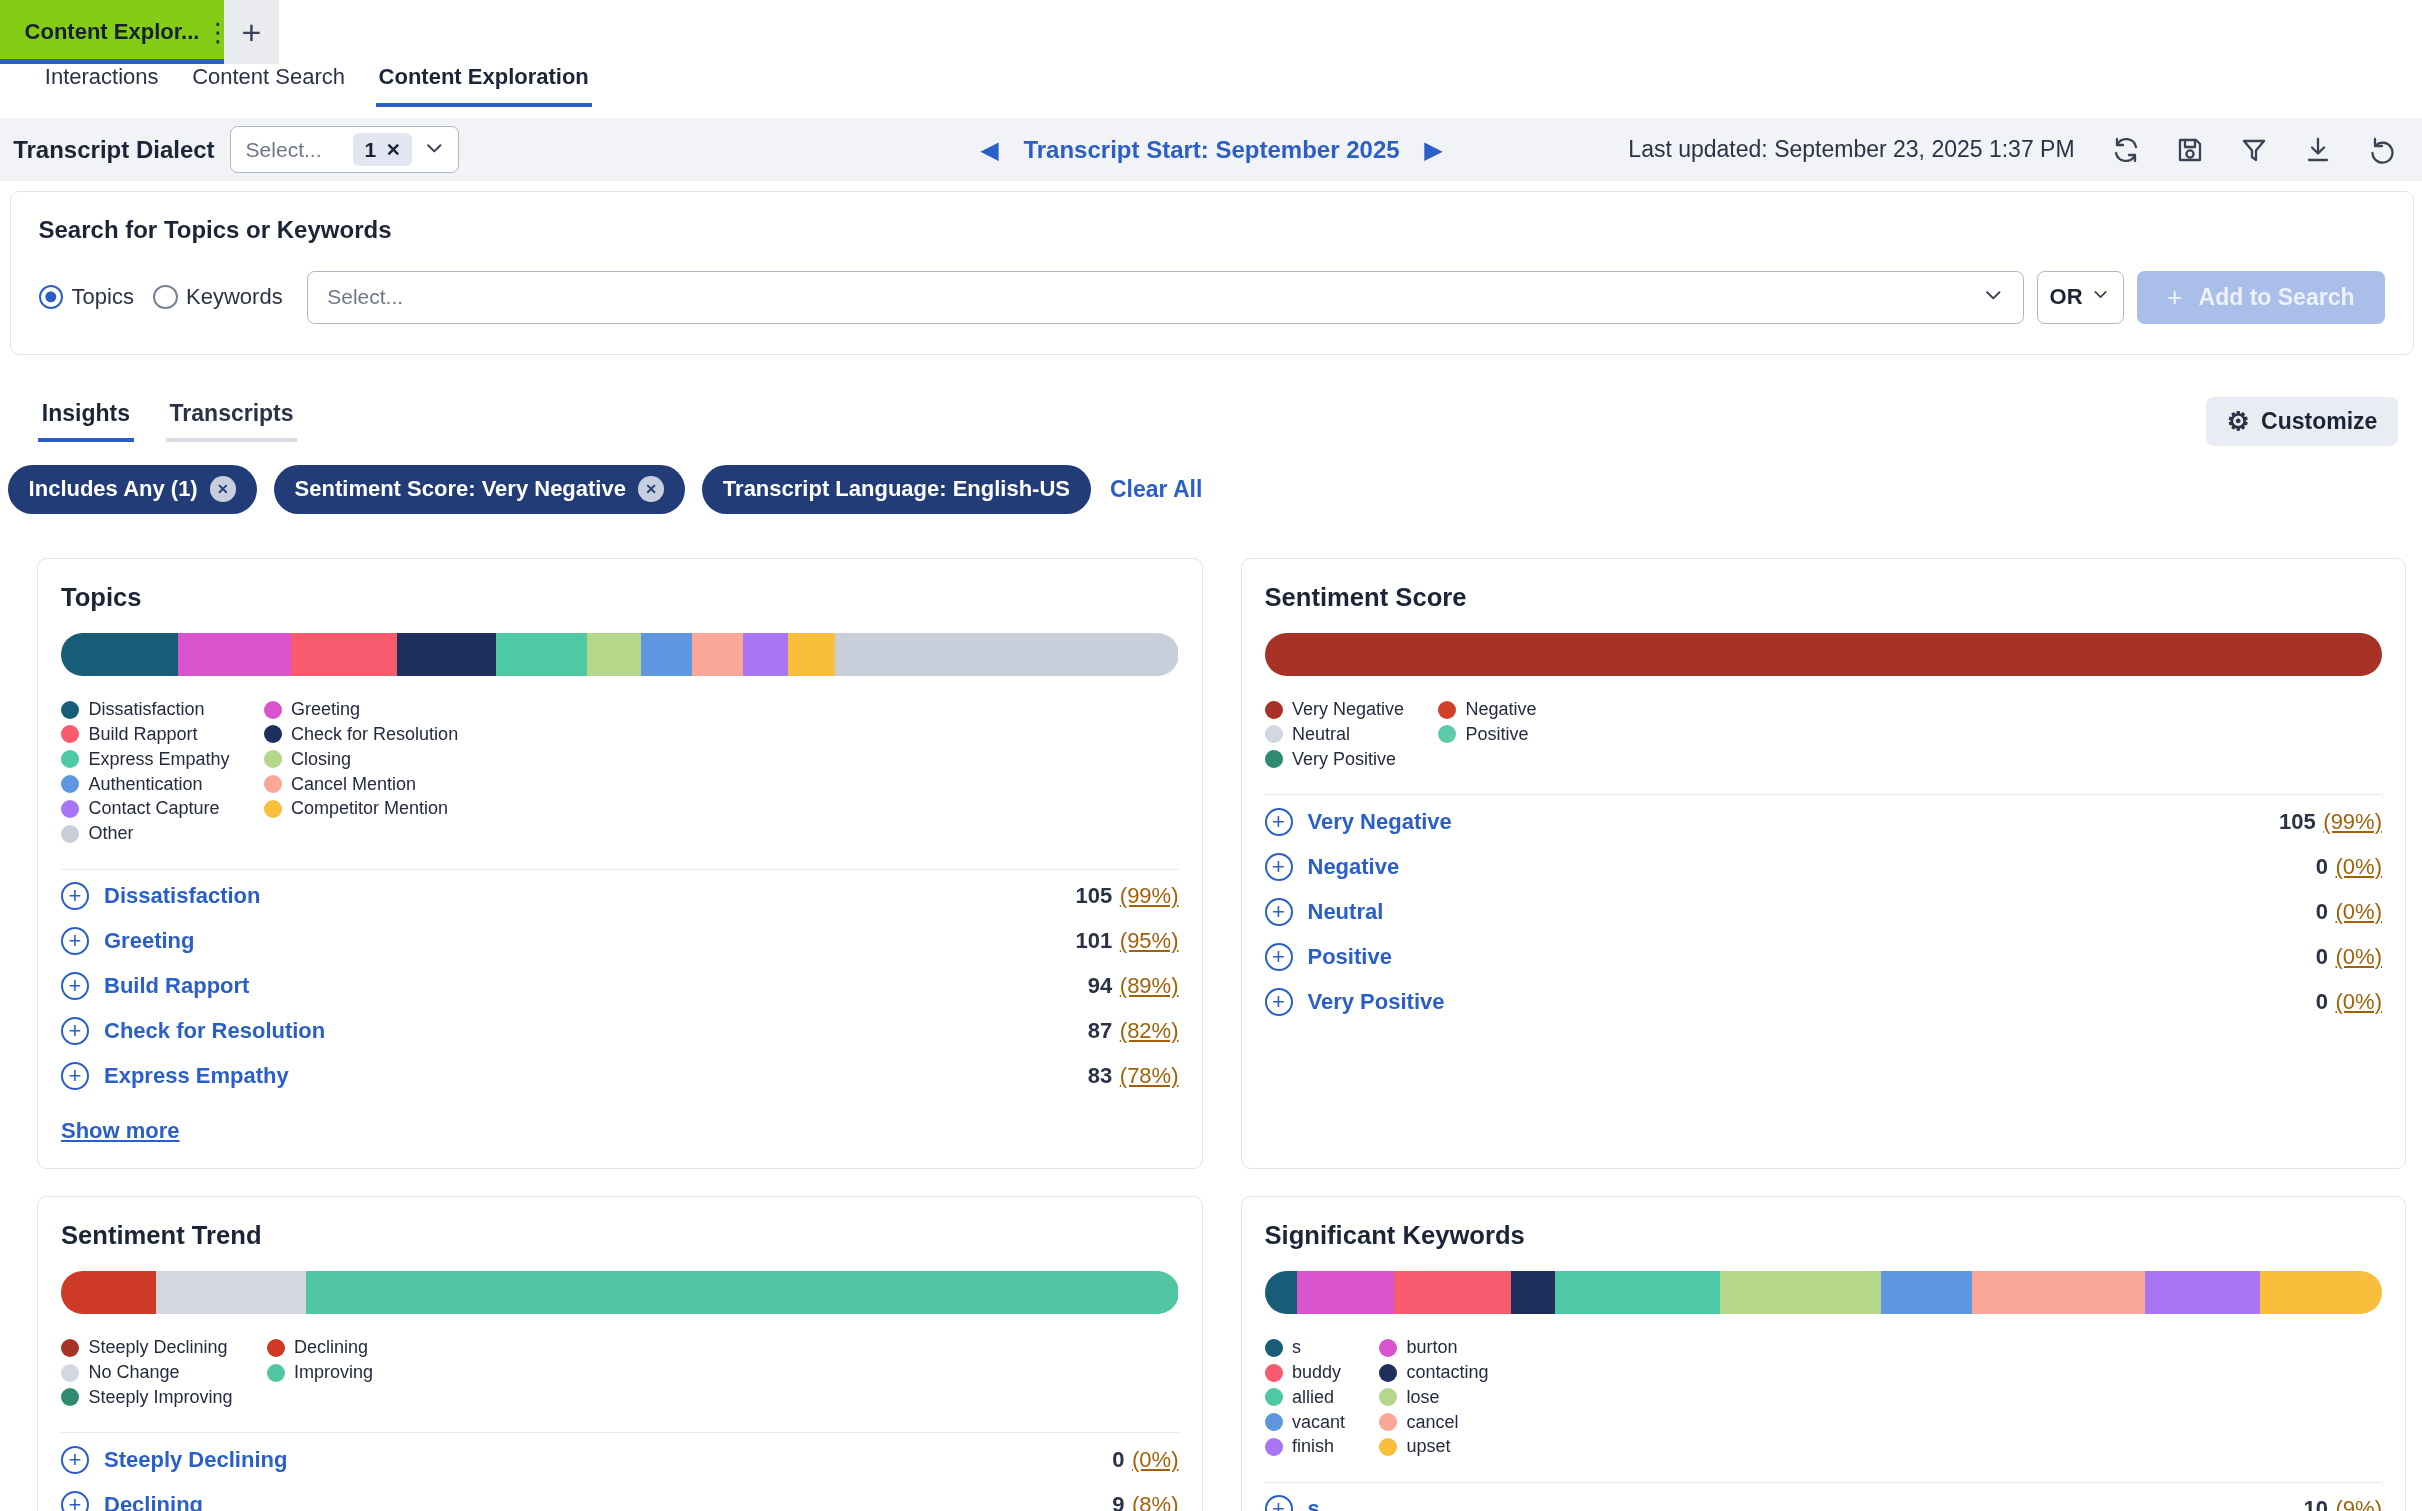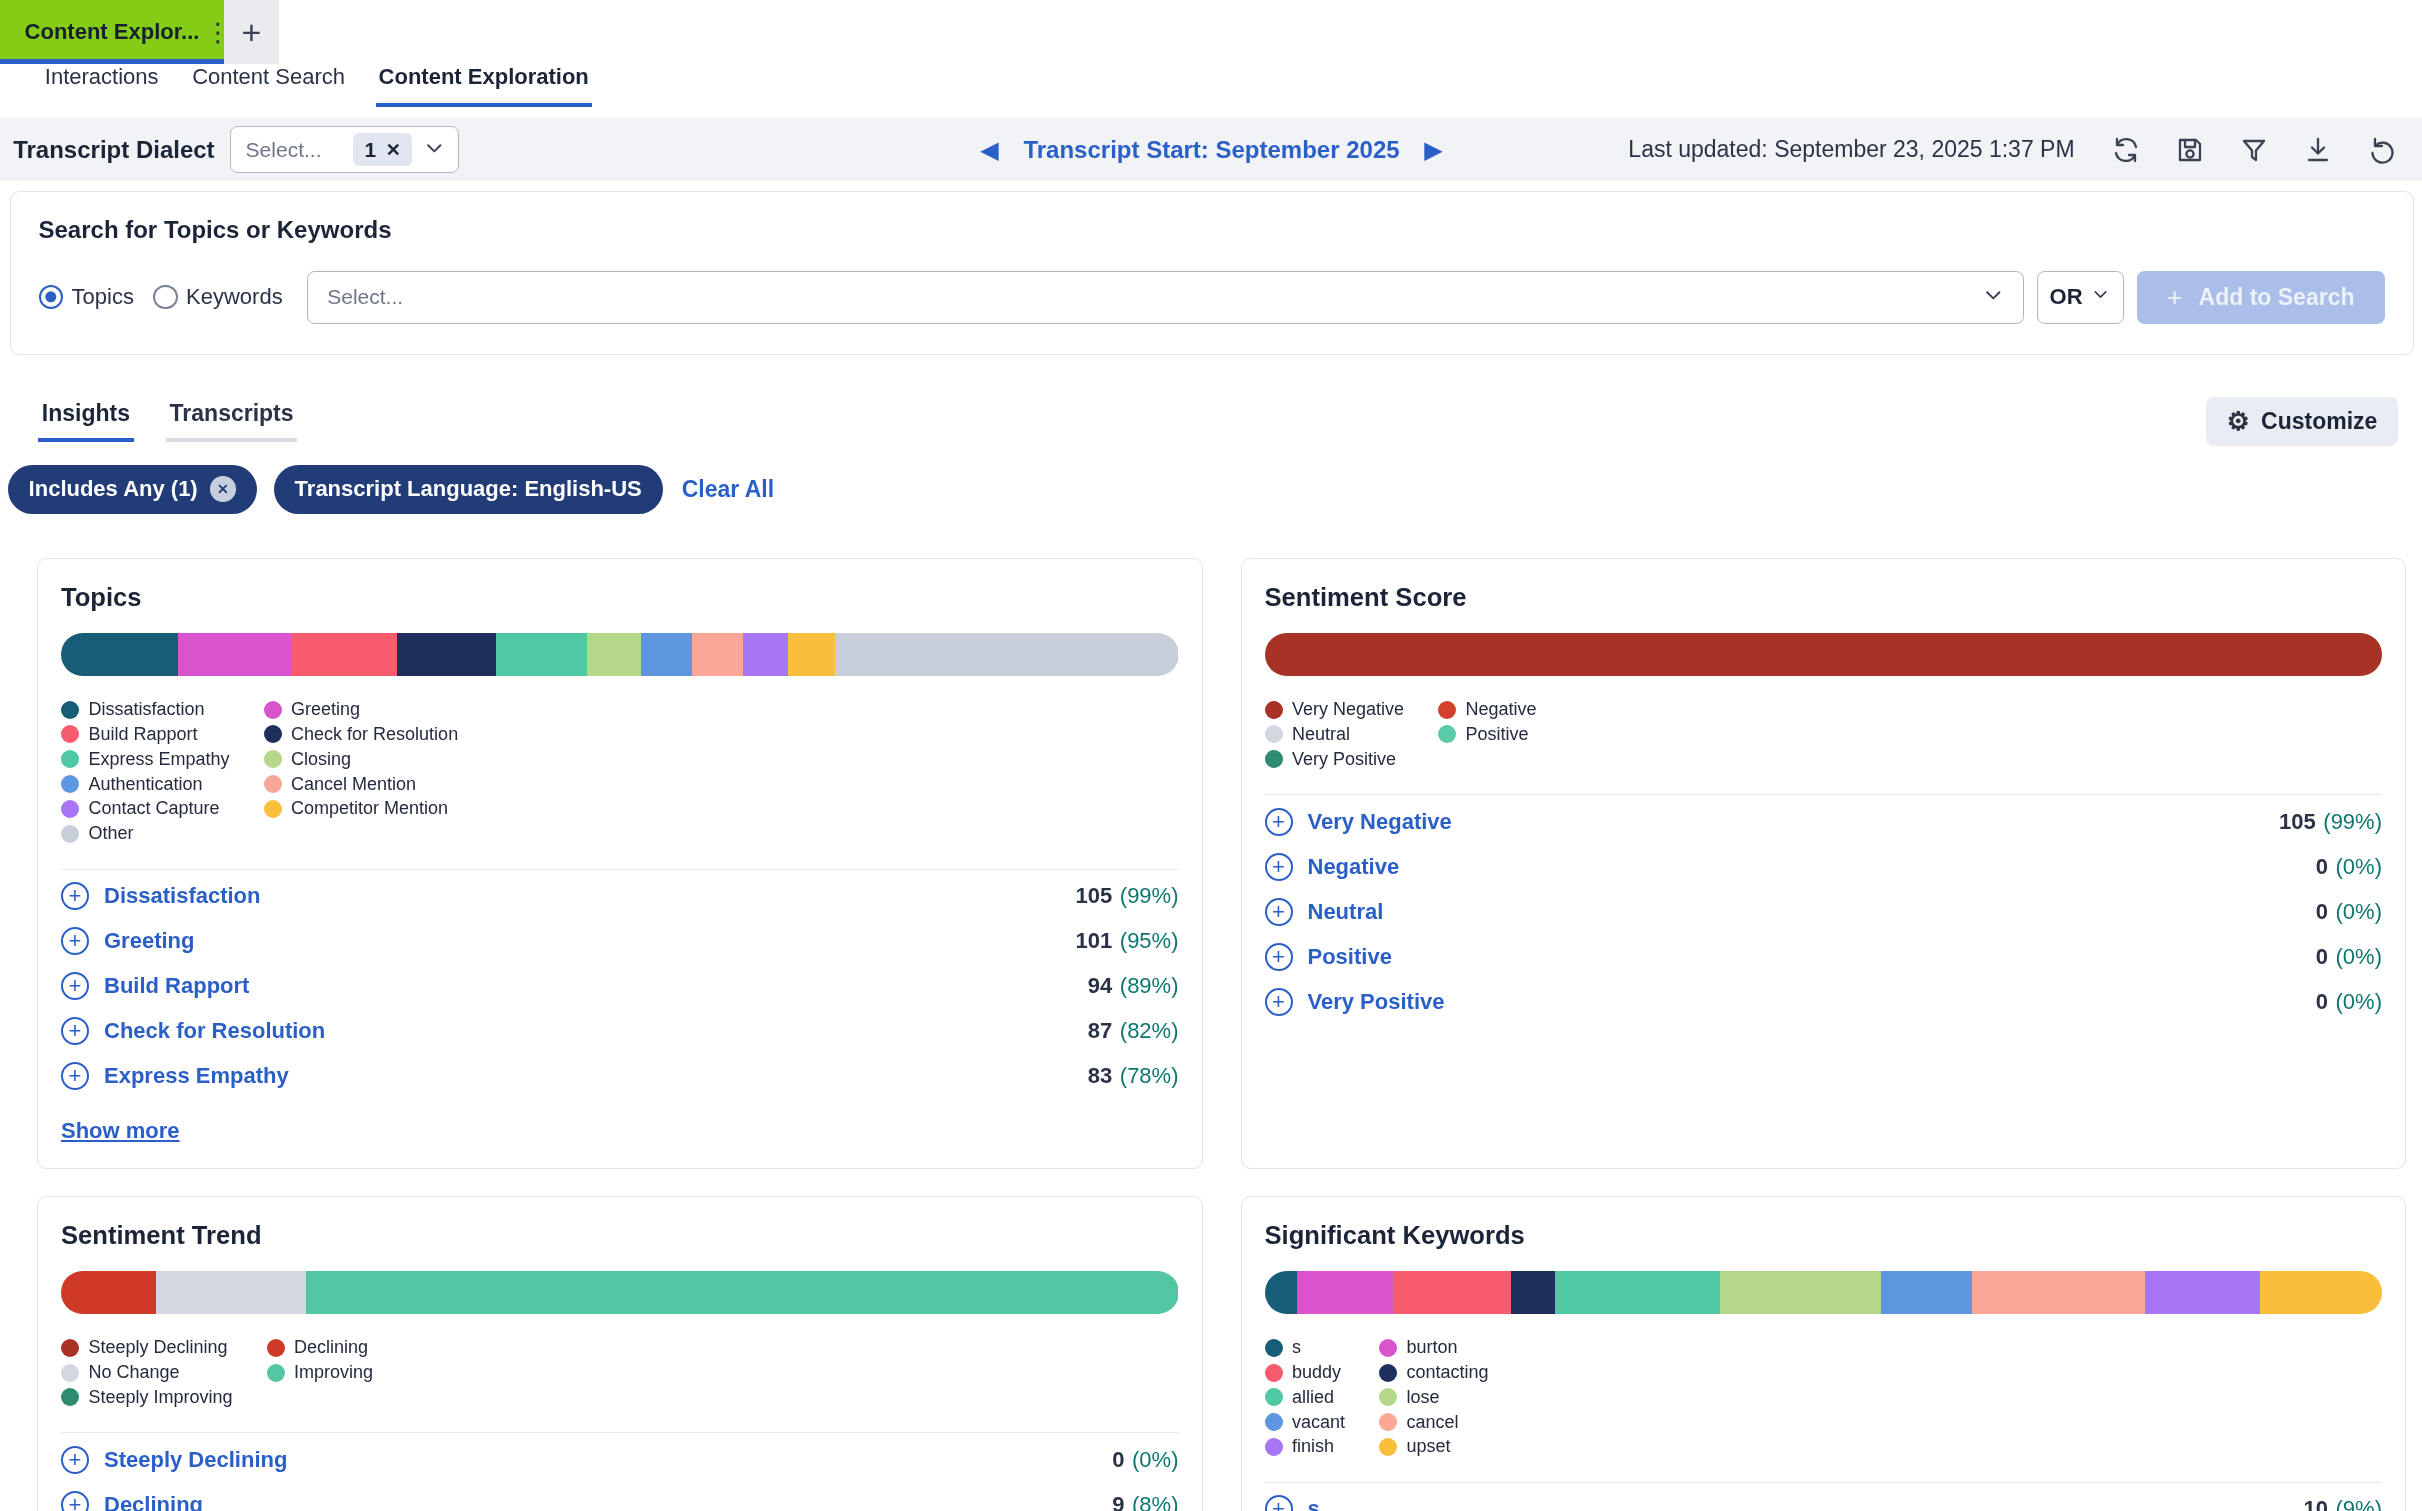--- a/index.html
+++ b/index.html
@@ -102,21 +102,21 @@
   .rule { margin-top:24.6px; border-top:1.9px solid #E6E9EF; }
   .rows { margin-top:3.8px; }
   .prow { display:flex; align-items:center; height:45px; }
   .plus { width:28px; height:28px; border:2.4px solid #2B5FC8; border-radius:50%; color:#2B5FC8;
     display:flex; align-items:center; justify-content:center; font-size:22px; line-height:1;
     margin-right:15px; cursor:pointer; flex:0 0 auto; }
   .plus::before { content:"+"; }
   .prow-label { font-size:22px; font-weight:700; color:#2B5FC8; cursor:pointer; }
   .prow-val { margin-left:auto; display:flex; align-items:baseline; gap:7.6px; }
   .pcount { font-size:22px; font-weight:700; color:#2A3245; }
-  .ppct { font-size:22px; color:#0f766e; }
+  .ppct { font-size:22px; color:#a16207;text-decoration:underline; }
   .show-more { margin-top:19px; font-size:22px; font-weight:700; color:#2B5FC8;
     text-decoration:underline; cursor:pointer; display:inline-block; }
 </style>
 </head>
 <body>
 
 <div class="tabstrip">
   <div class="wstab">
     <span class="wstab-title">Content Explor...</span>
     <span class="kebab"></span>
@@ -231,20 +231,24 @@
   </div>
   <button class="customize-btn">
     <span class="gear"></span>
     <span>Customize</span>
   </button>
 </div>
 
 <div class="chiprow">
   <div class="chip">
     <span>Includes Any (1)</span>
+    <span class="chip-x"></span>
+  </div>
+  <div class="chip">
+    <span>Sentiment Score: Very Negative</span>
     <span class="chip-x"></span>
   </div>
   <div class="chip">
     <span>Transcript Language: English-US</span>
   </div>
   <span class="clear-all">Clear All</span>
 </div>
 
 <div class="grid">
 

